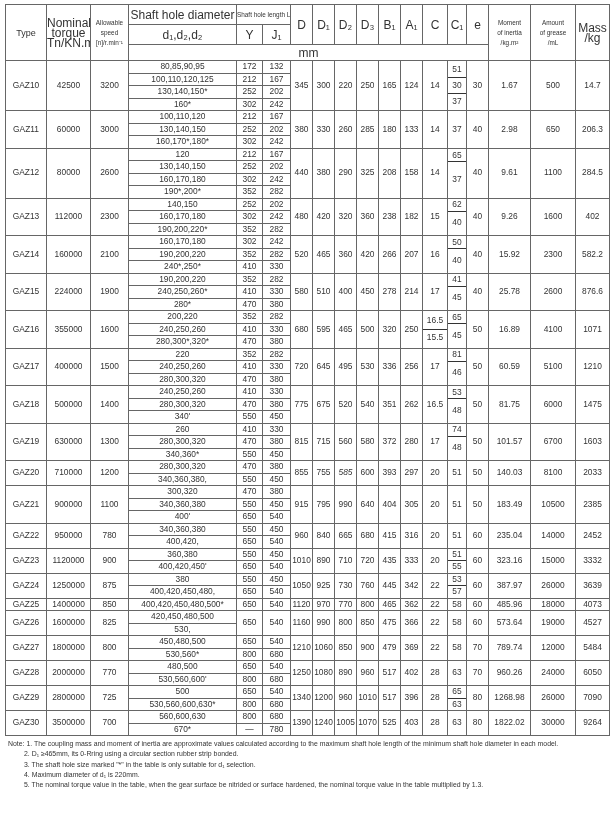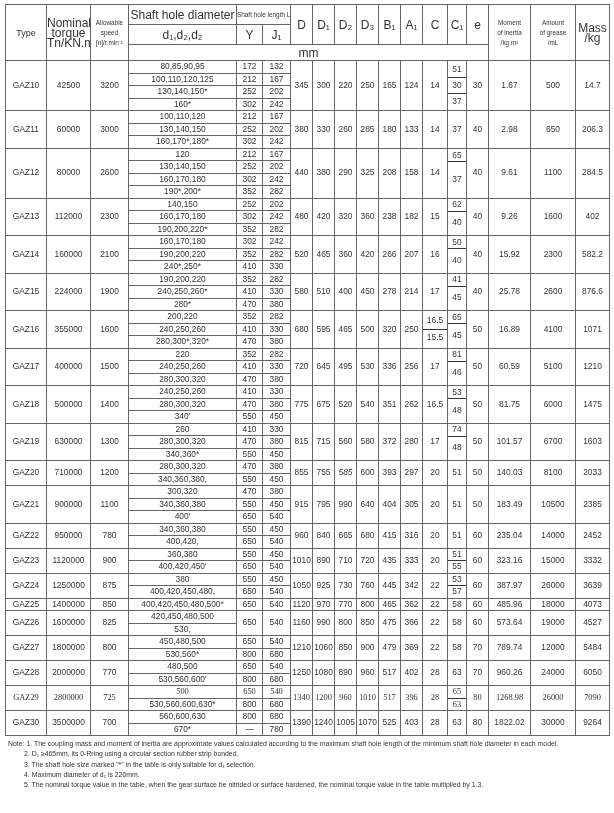--- a/index.html
+++ b/index.html
@@ -661,21 +661,21 @@
           <td rowspan="2">70</td>
           <td rowspan="2">960.26</td>
           <td rowspan="2">24000</td>
           <td rowspan="2">6050</td>
         </tr>
         <tr style="height: 11.6px;">
           <td>530,560,600'</td>
           <td>800</td>
           <td>680</td>
         </tr>
-        <tr class="grp-start" style="height: 11.6px; font-family: Liberation Serif, serif;">
+        <tr class="grp-start" style="height: 11.6px;">
           <td rowspan="2">GAZ29</td>
           <td rowspan="2">2800000</td>
           <td rowspan="2">725</td>
           <td>500</td>
           <td>650</td>
           <td>540</td>
           <td rowspan="2">1340</td>
           <td rowspan="2">1200</td>
           <td rowspan="2">960</td>
           <td rowspan="2">1010</td>

